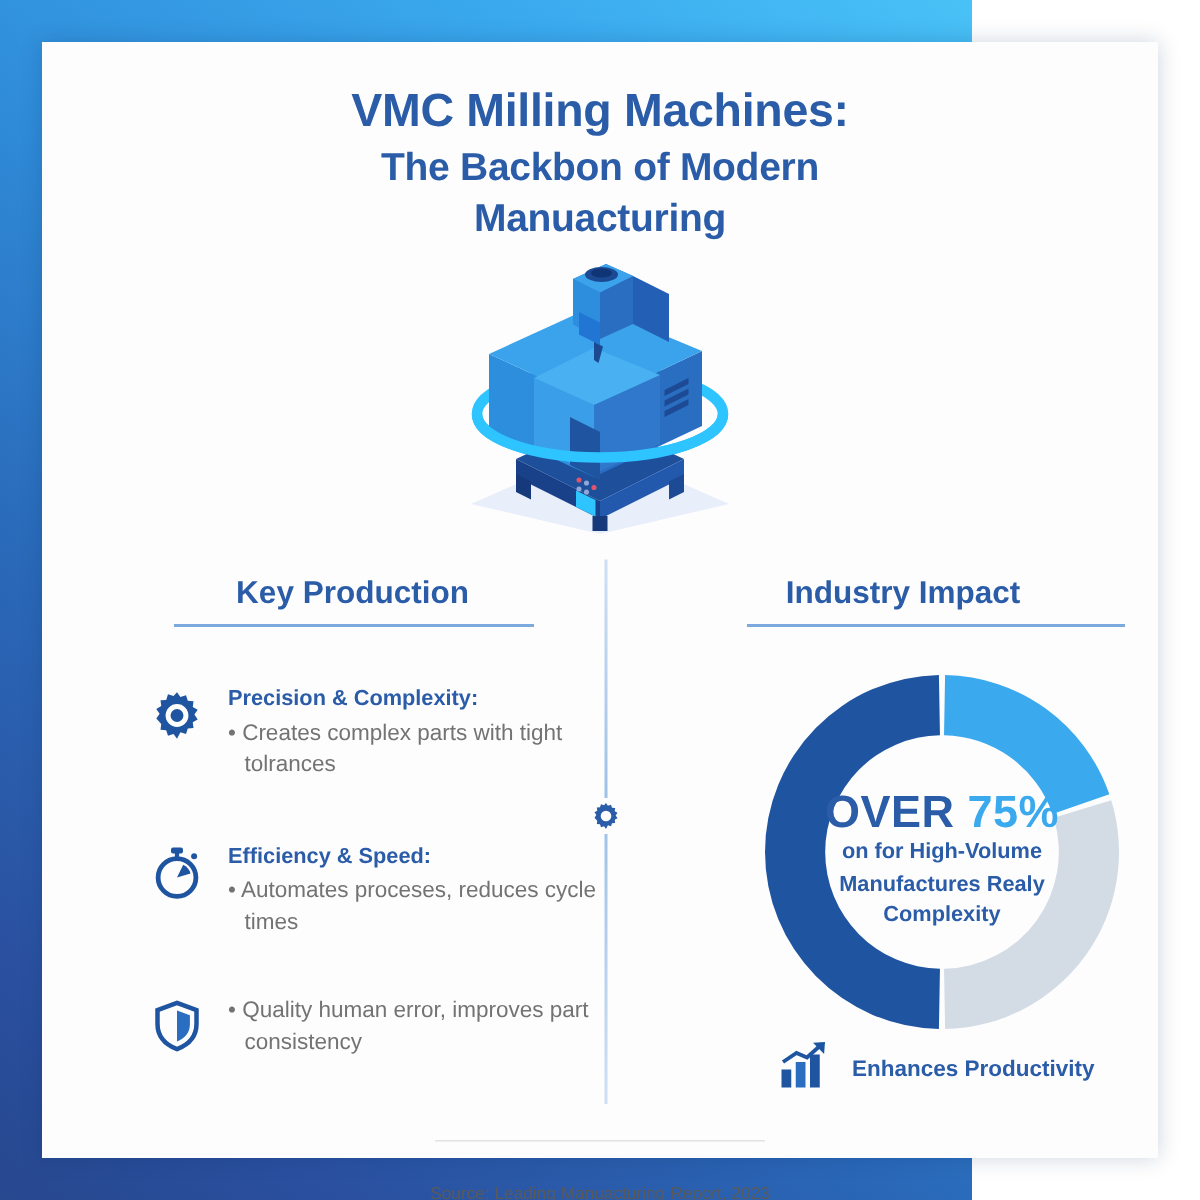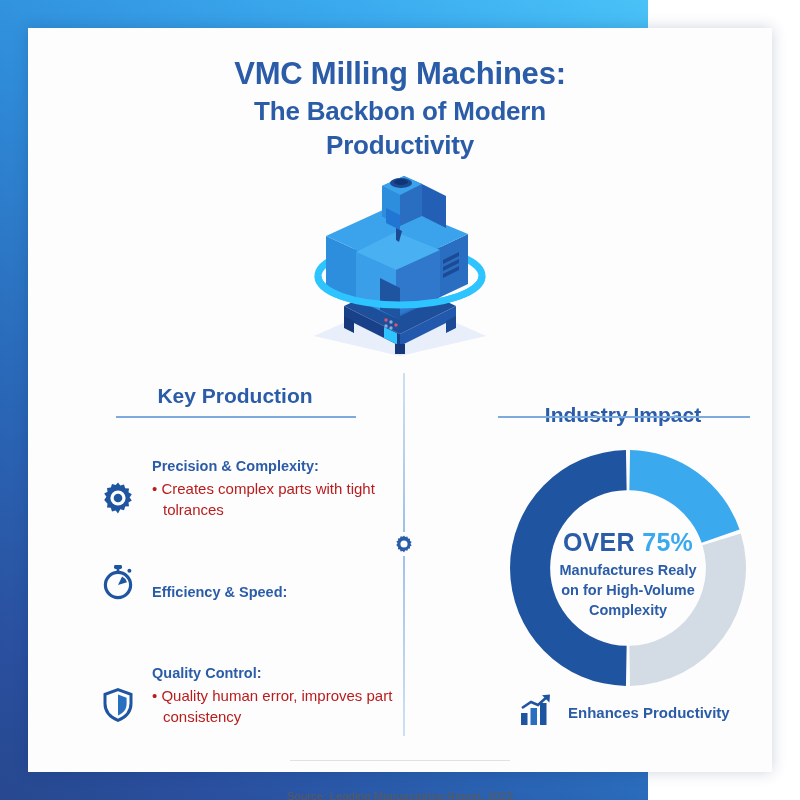--- a/index.html
+++ b/index.html
@@ -68,45 +68,45 @@
   #divider-gear{
     position:absolute; left:364px; top:504px;
     width:24px; height:24px;
     background:#fdfdfe;
     display:flex; align-items:center; justify-content:center;
   }
 
   
   .adv{
     position:absolute; left:72px; width:300px;
-    display:flex; gap:14px; align-items:flex-end;
+    display:flex; gap:14px; align-items:flex-start;
   }
   .adv-ico{ flex:0 0 38px; padding-top:3px; }
   .adv-txt{ flex:1 1 auto; }
   .adv-h{
     color:#2b5ca8; font-weight:bold; font-size:14.5px;
     line-height:20px; margin-bottom:2px;
   }
   .adv-b{
-    color:#b91c1c; font-size:15px; line-height:21px;
+    color:#737373; font-size:15px; line-height:21px;
     text-indent:-11px; padding-left:11px;
   }
 
   
   #donut{
     position:absolute; left:478px; top:418px;
     width:244px; height:244px;
   }
   #donut-label{
     position:absolute; left:448px; top:498px;
     width:304px; text-align:center;
     pointer-events:none;
   }
   #donut-label .big{
-    font-size:25px; font-weight:bold; color:#2b5ca8;
+    font-size:30px; font-weight:bold; color:#2b5ca8;
     line-height:32px; letter-spacing:.3px;
   }
   #donut-label .big .pct{ color:#3aa9ee; }
   #donut-label .sub{
     font-size:14.5px; font-weight:bold; color:#2b5ca8;
     line-height:20px; margin-top:2px;
   }
 
   
   #enhance{
@@ -129,21 +129,21 @@
 </style>
 </head>
 <body>
 
 <div id="frame">
   <div id="card">
 
     <div id="title">
       <span class="l1">VMC Milling Machines:</span>
       <span class="l2">The Backbon of Modern</span>
-      <span class="l3">Productivity</span>
+      <span class="l3">Manuacturing</span>
     </div>
 
     <div id="machine-wrap">
       <svg width="200" height="195" viewBox="0 0 200 195">
 
         <polygon points="100,130 186,168 100,188 14,168" fill="#e9eefb"></polygon>
 
         <ellipse cx="100" cy="108" rx="82" ry="29" fill="none" stroke="#2ec4ff" stroke-width="7"></ellipse>
 
         <polygon points="44,138 100,166 156,138 100,112" fill="#1e4f9b"></polygon>
@@ -215,62 +215,62 @@
         <svg width="36" height="36" viewBox="0 0 36 36">
           <rect x="14" y="1" width="8" height="4" rx="1.4" fill="#1f55a0"></rect>
           <rect x="16.6" y="4" width="2.8" height="4" fill="#1f55a0"></rect>
           <circle cx="29.4" cy="6.8" r="2" fill="#1f55a0"></circle>
           <circle cx="18" cy="21" r="12.6" fill="none" stroke="#1f55a0" stroke-width="3.2"></circle>
           <path fill="#1f55a0" d="M18 21V11.6a9.4 9.4 0 0 1 6.9 3l-6.9 6.4z" transform="rotate(26 18 21)"></path>
         </svg>
       </span>
       <span class="adv-txt">
         <span class="adv-h" style="display:block">Efficiency &amp; Speed:</span>
+        <span class="adv-b" style="display:block">• Automates proceses, reduces cycle times</span>
       </span>
     </div>
 
     <div class="adv" style="top:635px;">
       <span class="adv-ico">
         <svg width="36" height="36" viewBox="0 0 36 36">
           <path fill="none" stroke="#1f55a0" stroke-width="3" d="M18 2.6l13 4.8v9.2c0 8.6-5.4 13.8-13 16.8-7.6-3-13-8.2-13-16.8V7.4z"></path>
           <path fill="#2a6ec2" d="M18 7.6l8.6 3.2v6c0 5.9-3.6 9.5-8.6 11.6z"></path>
         </svg>
       </span>
       <span class="adv-txt">
-        <span class="adv-h" style="display:block">Quality Control:</span>
         <span class="adv-b" style="display:block">• Quality human error, improves part consistency</span>
       </span>
     </div>
 
     <div id="divider"></div>
     <div id="divider-gear">
       <svg width="20" height="20" viewBox="0 0 36 36">
         <path fill="#2b5ca8" d="M18 2.5l2.3 3.1 3.7-1.1 1.2 3.7 3.8.3-.5 3.8 3.3 1.9-2.2 3.2 2.2 3.2-3.3 1.9.5 3.8-3.8.3-1.2 3.7-3.7-1.1L18 33.5l-2.3-3.1-3.7 1.1-1.2-3.7-3.8-.3.5-3.8L4.2 20l2.2-3.2L4.2 13.6l3.3-1.9-.5-3.8 3.8-.3 1.2-3.7 3.7 1.1z"></path>
         <circle cx="18" cy="18" r="6.4" fill="#fdfdfe"></circle>
       </svg>
     </div>
 
-    <div class="col-head" style="left:453px; top:356px; width:284px;margin-top:19px;">Industry Impact</div>
+    <div class="col-head" style="left:432px; top:356px; width:284px;">Industry Impact</div>
     <div class="col-rule" style="left:470px; top:388px; width:252px;"></div>
 
     <div id="donut">
       <svg id="donut-svg" width="244" height="244" viewBox="0 0 244 244">
           <path d="M124.05938395959944 4.017971971545833 A118 118 0 0 1 233.5711919207194 83.58295777405552 L195.63698666767482 96.64475213087664 A77.88000000000001 77.88000000000001 0 0 0 123.35919341333563 44.13186150122024 Z" fill="#3aa9ee"></path>
           <path d="M234.84396120363817 87.50013884271706 A118 118 0 0 1 124.05938395959944 239.98202802845418 L123.35919341333563 199.86813849877976 A77.88000000000001 77.88000000000001 0 0 0 196.4770143944012 99.23009163619327 Z" fill="#d3dce5"></path>
           <path d="M119.94061604040056 239.98202802845418 A118 118 0 0 1 119.94061604040054 4.017971971545833 L120.64080658666435 44.13186150122024 A77.88000000000001 77.88000000000001 0 0 0 120.64080658666437 199.86813849877976 Z" fill="#1f55a0"></path>
         </svg>
     </div>
 
     <div id="donut-label">
       <div class="big">
         <span>OVER</span>
         <span class="pct">75%</span>
       </div>
+      <div class="sub" style="margin-top:0">on for High-Volume</div>
       <div class="sub">Manufactures Realy</div>
-      <div class="sub" style="margin-top:0">on for High-Volume</div>
       <div class="sub" style="margin-top:0">Complexity</div>
     </div>
 
     <div id="enhance">
       <span>
         <svg width="34" height="32" viewBox="0 0 34 32">
           <rect x="1" y="19" width="6.5" height="12" fill="#1f55a0"></rect>
           <rect x="10.5" y="14" width="6.5" height="17" fill="#2a6ec2"></rect>
           <rect x="20" y="9" width="6.5" height="22" fill="#1f55a0"></rect>
           <path d="M2 14 L11 8 L18 11 L28 2" fill="none" stroke="#1f55a0" stroke-width="2.6"></path>

